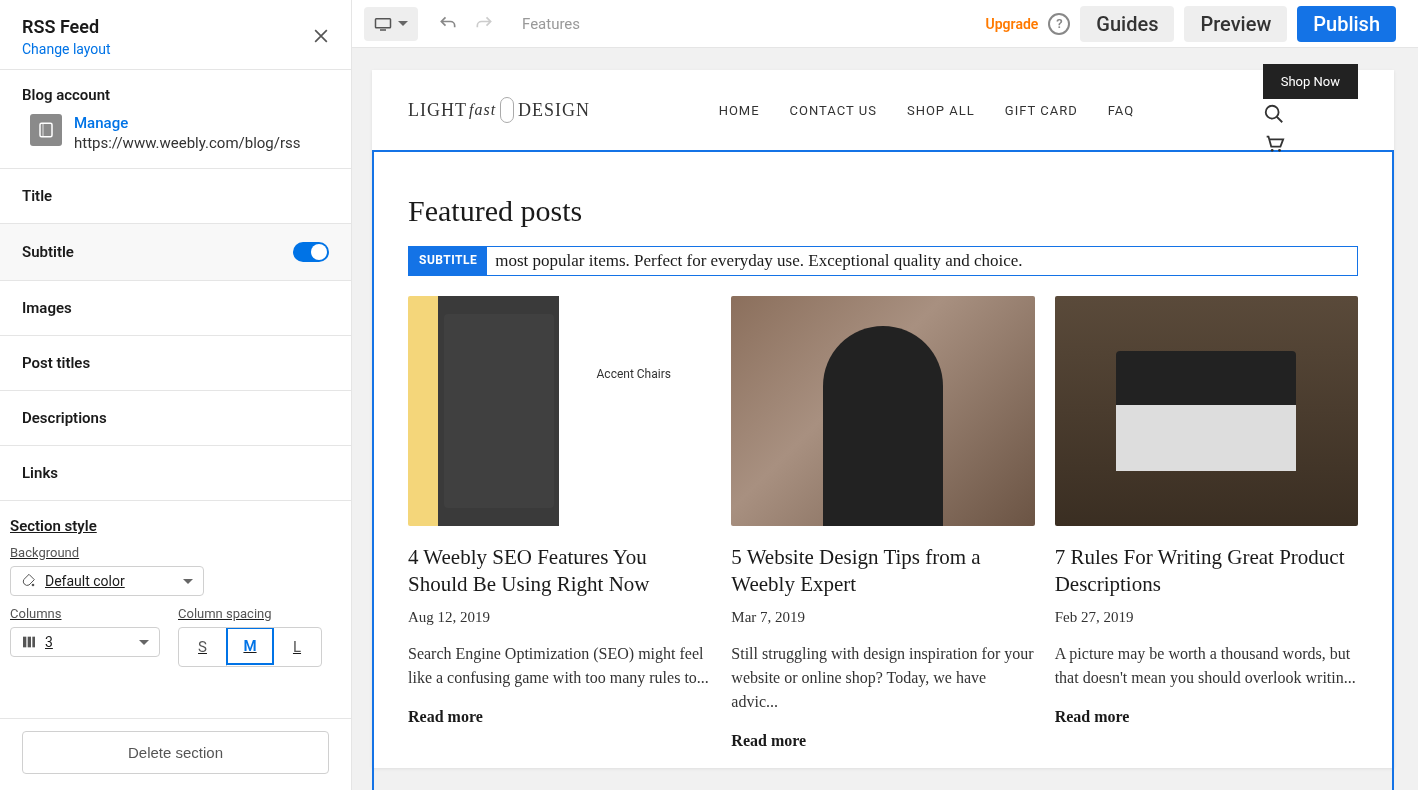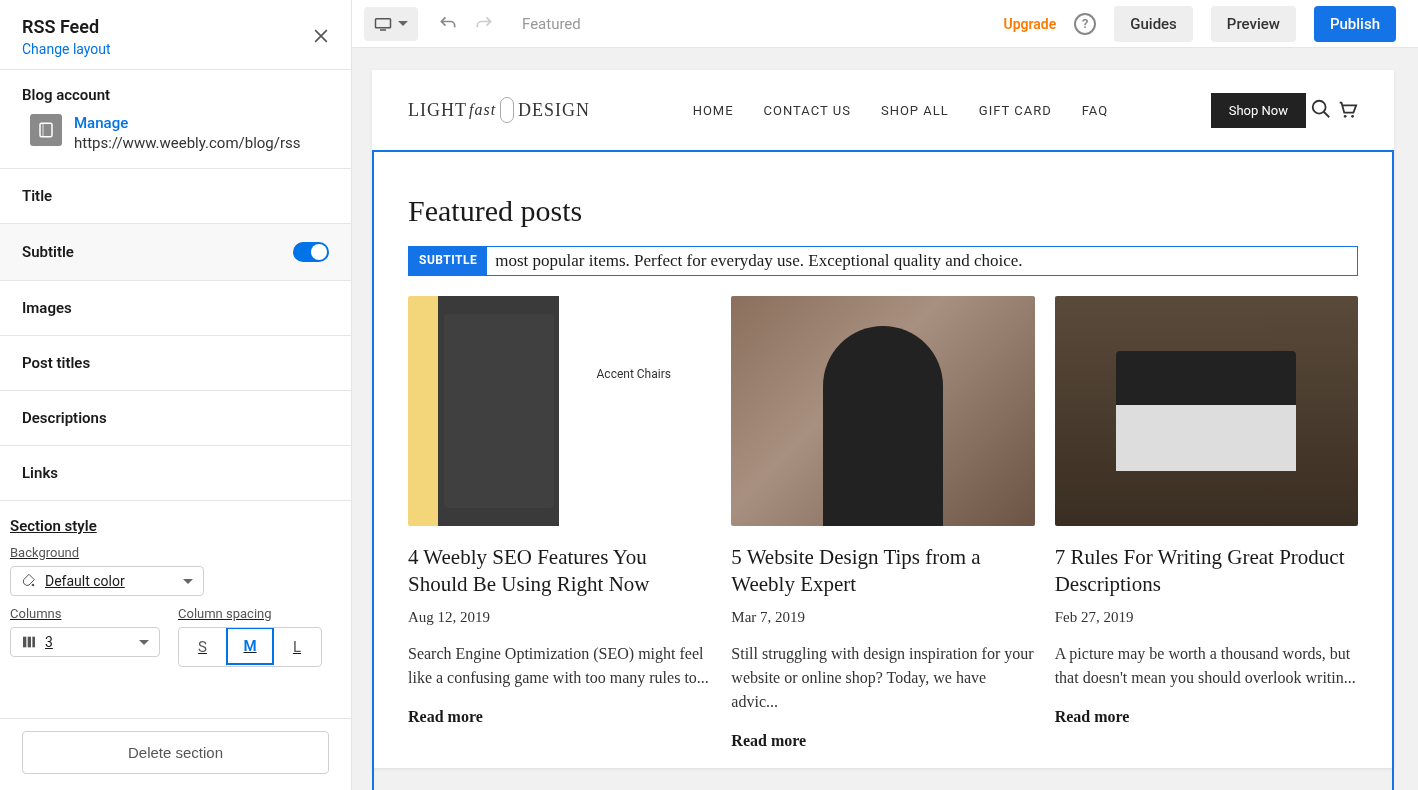--- a/index.html
+++ b/index.html
@@ -39,38 +39,38 @@
 .sidebar-footer { padding: 12px 22px 16px 22px; border-top: 1px solid #e5e5e5; background:#fff; }
 .delete-btn { width: 100%; height: 43px; border: 1px solid #d0d0d0; border-radius: 4px; background: #fff; color: #555; font-size: 15px; cursor: pointer; font-weight: 500; }
 
 
 .topbar { position: absolute; left: 352px; top: 0; right: 0; height: 48px; background: #fff; border-bottom: 1px solid #e5e5e5; display: flex; align-items: center; padding: 0 22px 0 12px; gap: 10px; }
 .device-btn { height: 34px; background: #eee; border-radius: 4px; display: flex; align-items: center; padding: 0 10px; gap: 6px; cursor: pointer; color:#555; }
 .undo-group { display: flex; gap: 4px; margin-left: 4px; }
 .undo-btn { width: 32px; height: 32px; display: flex; align-items: center; justify-content: center; color: #888; cursor: pointer; }
 .undo-btn.disabled { color: #ccc; cursor: default; }
 .autosaved { color: #999; font-size: 15px; margin-left: 12px; }
-.topbar-right { margin-left: auto; display: flex; align-items: center; gap: 18px; }
+.topbar-right { margin-left: auto; display: flex; align-items: center; gap: 10px; }
 .upgrade { color: #ff7a00; font-weight: 600; cursor: pointer; }
 .help-icon { width: 22px; height: 22px; border: 2px solid #888; border-radius: 50%; display: flex; align-items: center; justify-content: center; font-size: 13px; color: #888; font-weight: 600; cursor: pointer; }
-.pill-btn { height: 36px; padding: 0 16px; background: #eee; border-radius: 4px; display: flex; align-items: center; font-size: 15px; font-weight: 500; color: #333; cursor: pointer; }
+.pill-btn { height: 36px; padding: 0 16px; background: #eee; border-radius: 4px; display: flex; align-items: center; font-size: 20px; font-weight: 500; color: #333; cursor: pointer; }
 .publish-btn { background: #1473e6; color: #fff; }
 
 
 .canvas-wrap { position: absolute; left: 352px; top: 48px; right: 0; bottom: 0; background: #f1f1f1; padding: 22px 20px; overflow: hidden; }
 .site { width: 1022px; background: #fff; height: 100%; box-shadow: 0 1px 3px rgba(0,0,0,0.08); }
 .site-header { height: 80px; display: flex; align-items: center; padding: 0 36px; }
 .logo { font-family: Georgia, serif; font-size: 18px; letter-spacing: 1px; color: #333; display: flex; align-items: center; gap: 2px; }
 .logo .light { font-weight: 400; }
 .logo .fast { font-style: italic; font-size:16px; }
 .logo .design { font-weight: 400; }
 .logo-knot { width: 14px; height: 26px; border: 1px solid #aaa; border-radius: 7px; margin: 0 2px; position: relative; }
 .site-nav { display: flex; gap: 30px; margin: 0 auto; }
 .site-nav a { font-size: 13px; letter-spacing: 1px; color: #333; text-decoration: none; }
-.header-right { display: flex; align-items: center; gap: 4px; }
+.header-right { display: flex; align-items: flex-start; gap: 4px; flex-direction: column; }
 .shop-now { background: #222; color: #fff; padding: 10px 18px; font-size: 13px; cursor: pointer; }
 .icon-btn { cursor: pointer; color: #333; }
 
 .section-selected { border: 2px solid #1473e6; padding: 42px 34px; }
 .featured-title { font-family: Georgia, serif; font-size: 30px; margin-bottom: 18px; }
 .subtitle-row { display: flex; align-items: stretch; border: 1px solid #1473e6; margin-bottom: 20px; }
 .subtitle-badge { background: #1473e6; color: #fff; font-size: 12px; font-weight: 700; padding: 6px 10px; letter-spacing: 0.5px; }
 .subtitle-text { font-family: Georgia, serif; font-size: 17px; padding: 4px 8px; flex: 1; }
 
 .posts { display: flex; gap: 20px; }
@@ -190,21 +190,21 @@
       <svg width="20" height="20" viewBox="0 0 24 24">
           <path d="M9 14 L4 9 L9 4 M4 9 H15 a5 5 0 0 1 5 5 v2" fill="none" stroke="currentColor" stroke-width="2"></path>
         </svg>
     </div>
     <div class="undo-btn disabled">
       <svg width="20" height="20" viewBox="0 0 24 24">
           <path d="M15 14 L20 9 L15 4 M20 9 H9 a5 5 0 0 0 -5 5 v2" fill="none" stroke="currentColor" stroke-width="2"></path>
         </svg>
     </div>
   </div>
-  <div class="autosaved">Featured</div>
+  <div class="autosaved">Features</div>
   <div class="topbar-right">
     <div class="upgrade">Upgrade</div>
     <div class="help-icon">?</div>
     <div class="pill-btn">Guides</div>
     <div class="pill-btn">Preview</div>
     <div class="pill-btn publish-btn">Publish</div>
   </div>
 </div>
 
 <div class="canvas-wrap">

